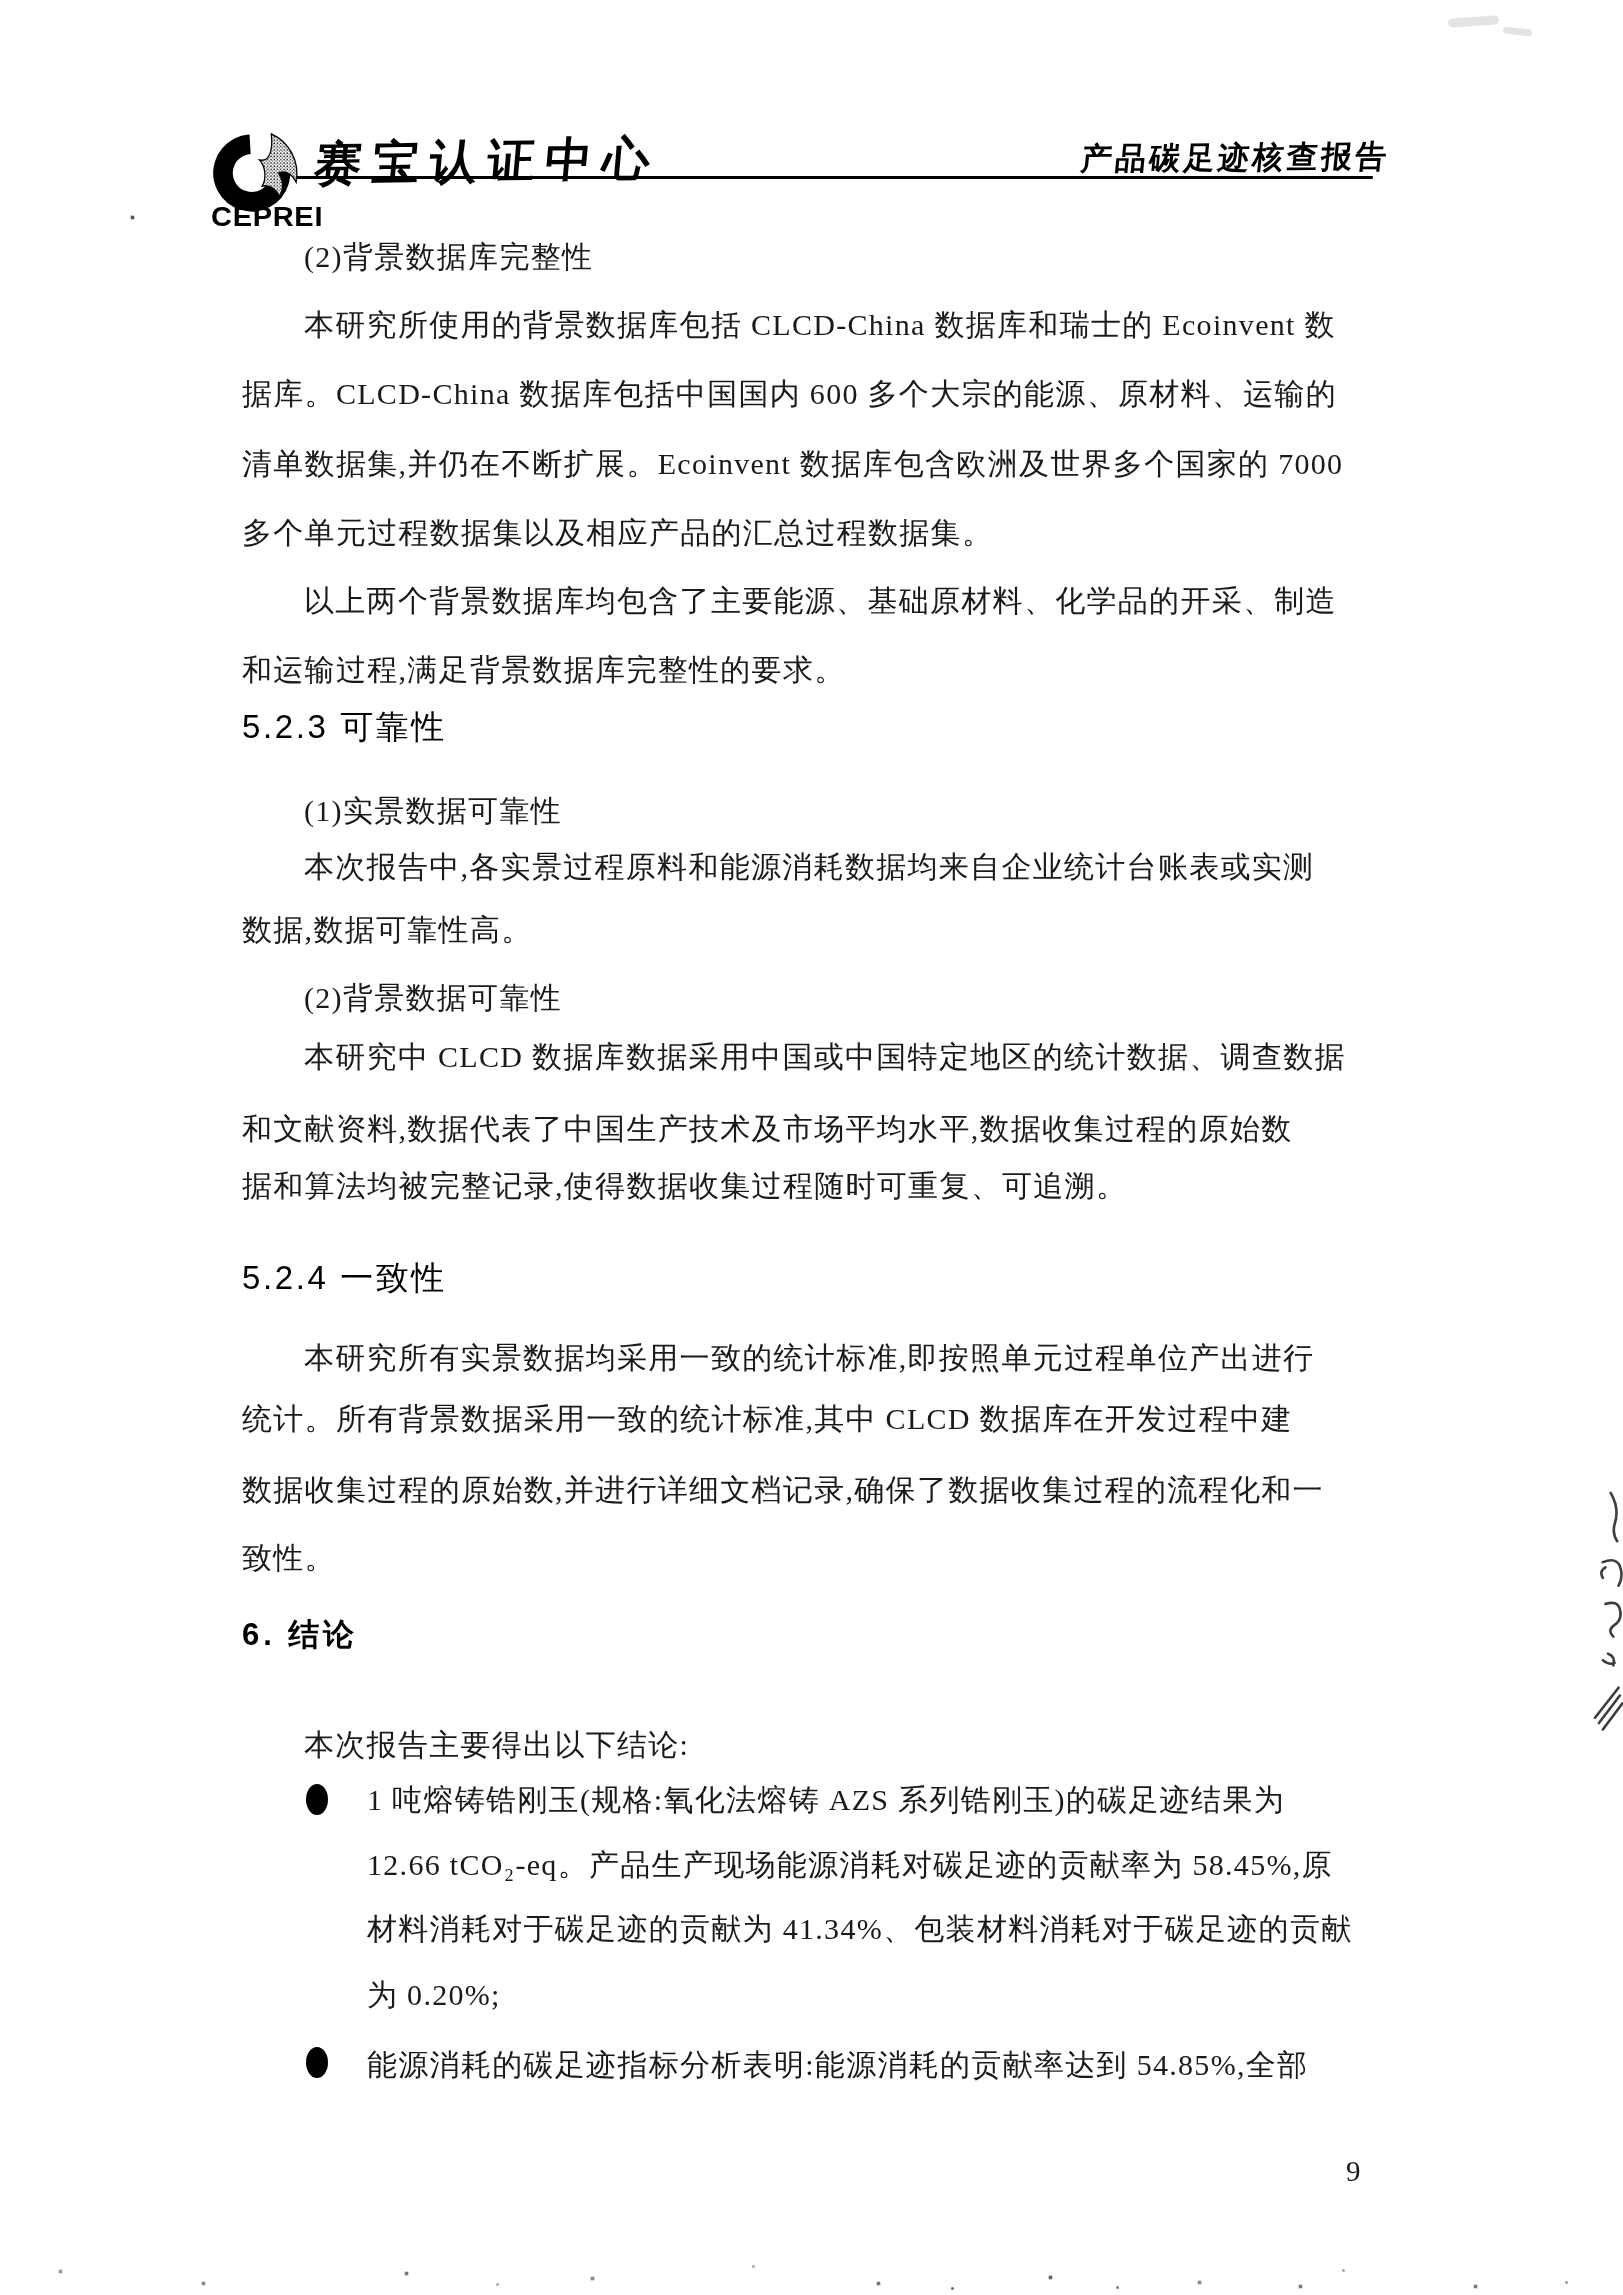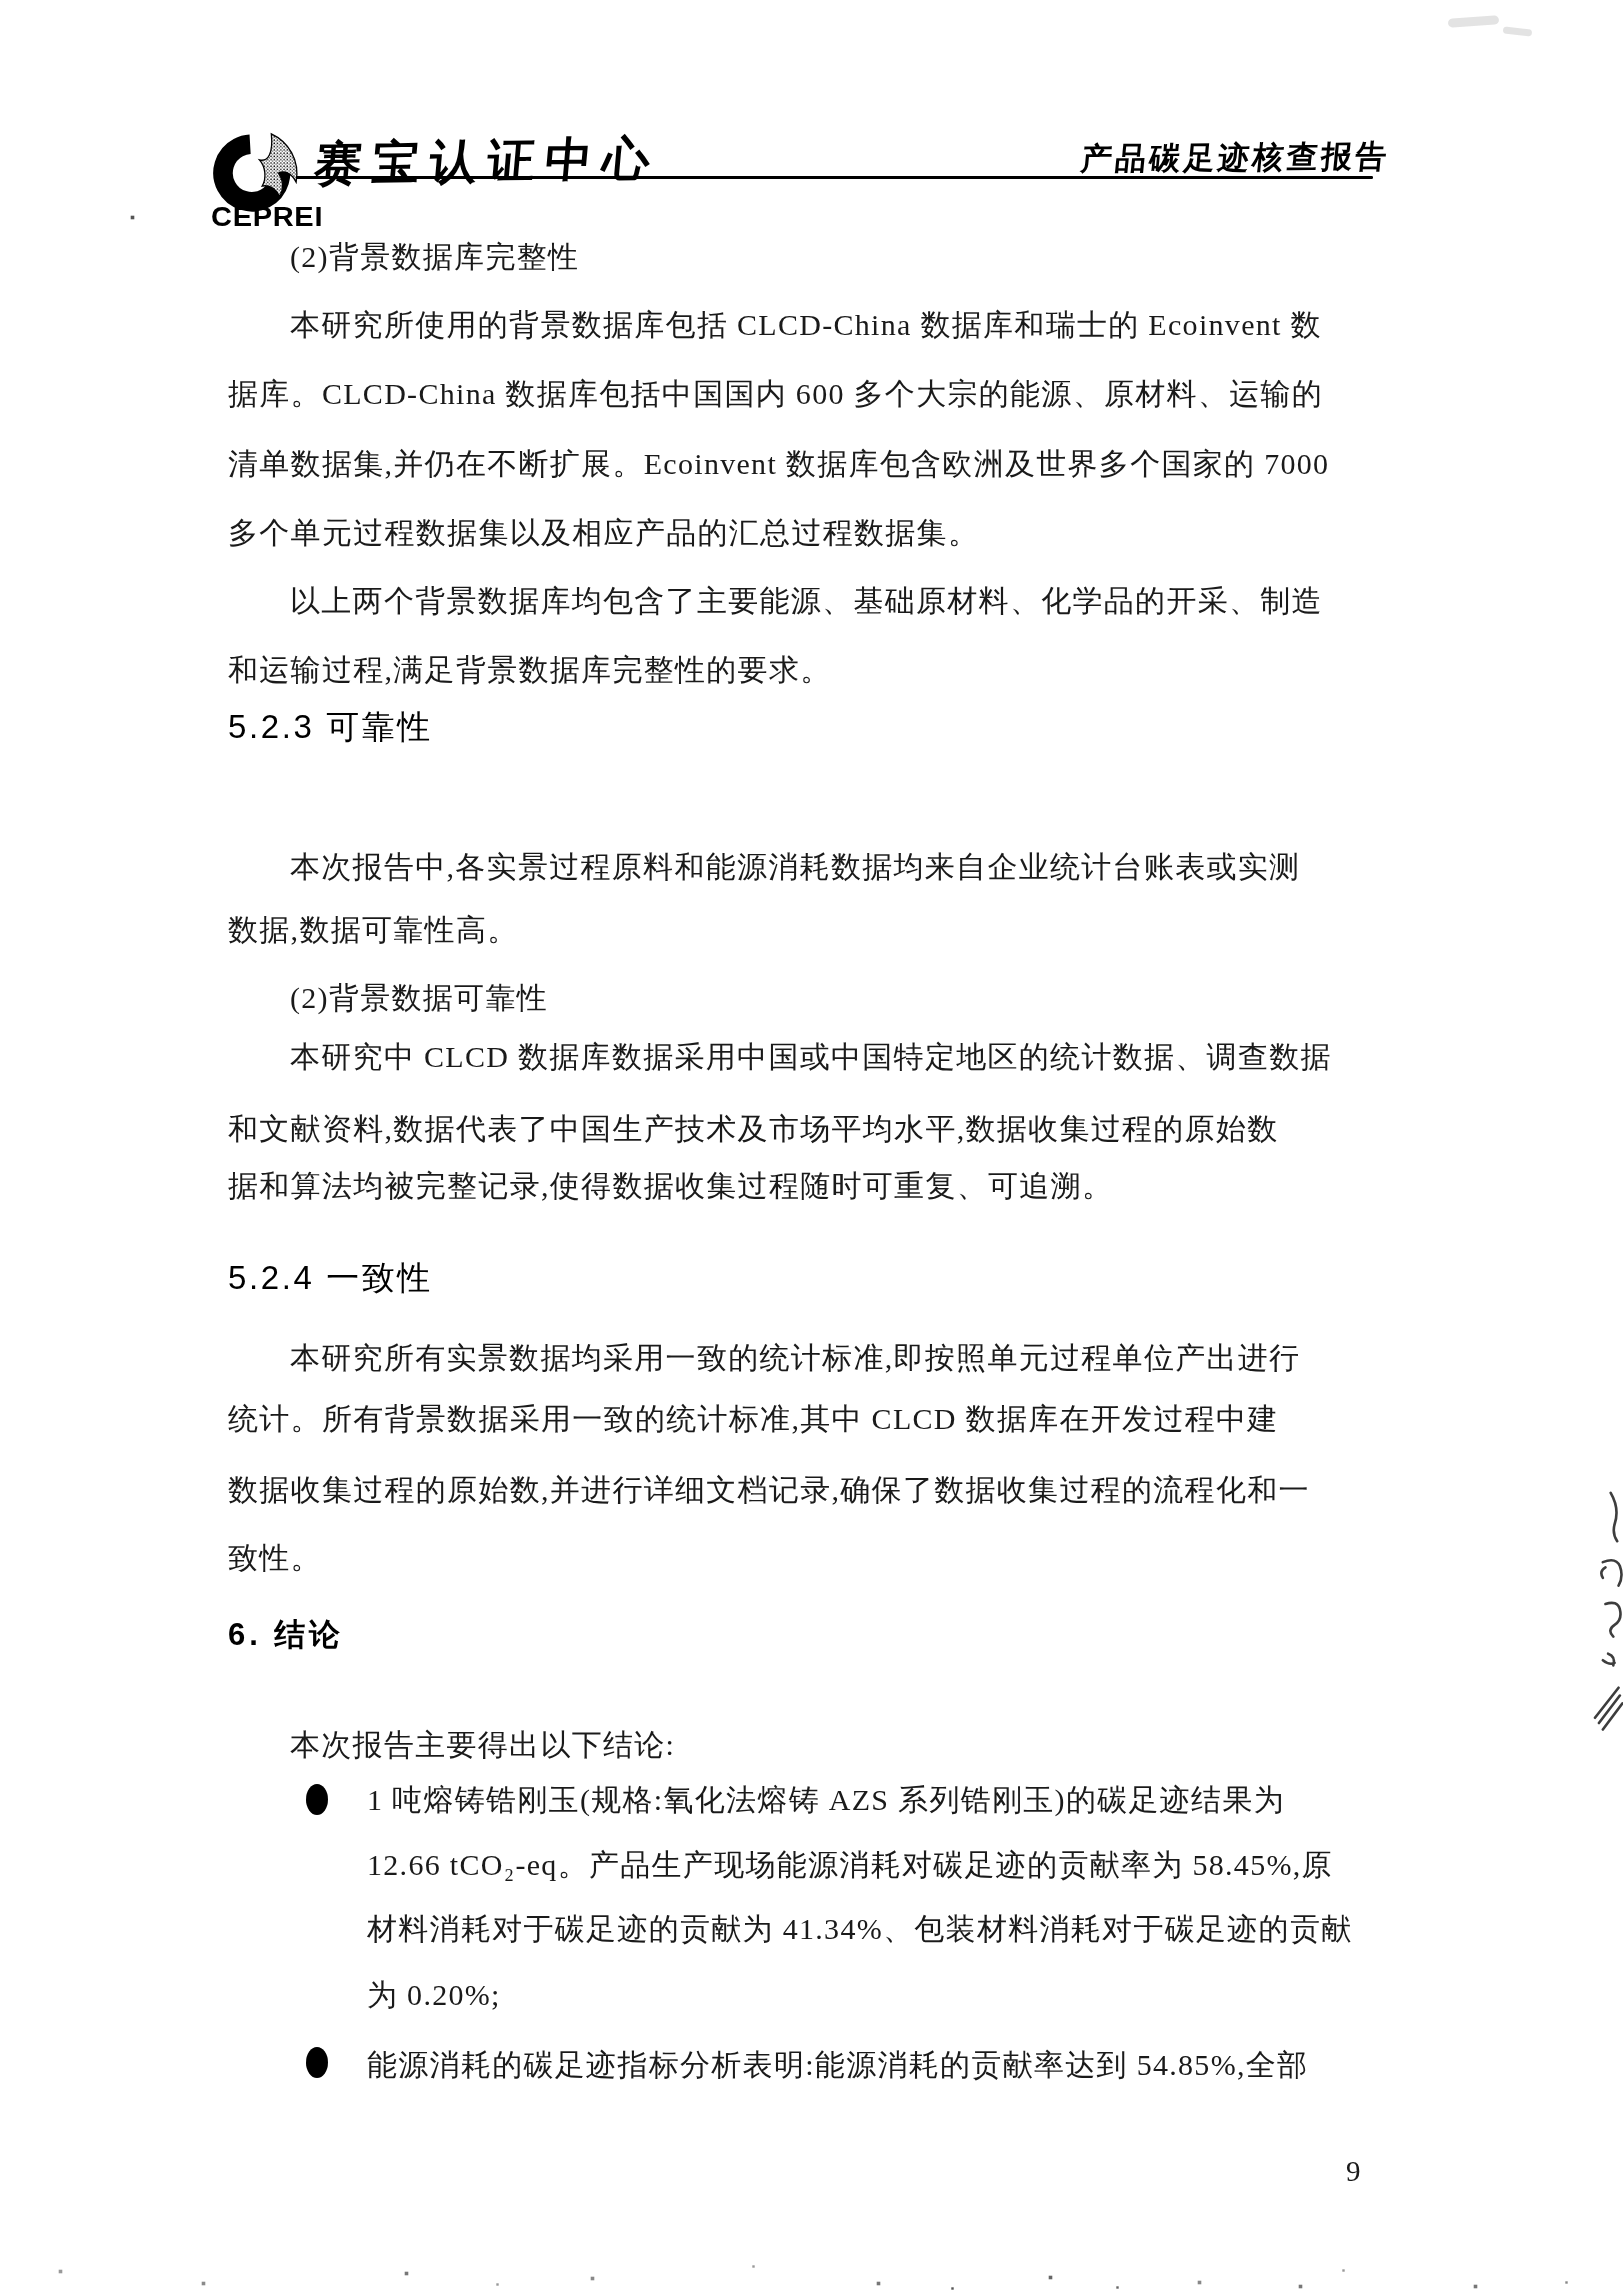--- a/index.html
+++ b/index.html
@@ -30,21 +30,21 @@
     font-size:31px;font-weight:700;color:#000;
     letter-spacing:3.3px;white-space:nowrap;
     transform:skewX(-6deg) rotate(-0.5deg);
   }
   .header-rule{
     position:absolute;left:296px;top:176px;width:1077px;height:2.6px;
     background:#000;border-radius:1.3px;
   }
   
   .line{
-    position:absolute;left:228px;width:1152px;
+    position:absolute;left:242px;width:1152px;
     font-size:30px;line-height:39px;letter-spacing:1.3px;
     white-space:nowrap;color:#1a1a1a;
   }
   .indent{text-indent:62px;}
   .h-bold{
     font-family:"Liberation Sans","DejaVu Sans",sans-serif;
     font-weight:400;font-size:33px;letter-spacing:2.6px;color:#000;
   }
   .h-big{
     font-family:"Liberation Sans","DejaVu Sans",sans-serif;
@@ -117,20 +117,21 @@
 
   <div class="line indent" style="top:237px">(2)背景数据库完整性</div>
   <div class="line indent" style="top:305px">本研究所使用的背景数据库包括 CLCD-China 数据库和瑞士的 Ecoinvent 数</div>
   <div class="line" style="top:374px">据库。CLCD-China 数据库包括中国国内 600 多个大宗的能源、原材料、运输的</div>
   <div class="line" style="top:444px">清单数据集,并仍在不断扩展。Ecoinvent 数据库包含欧洲及世界多个国家的 7000</div>
   <div class="line" style="top:513px">多个单元过程数据集以及相应产品的汇总过程数据集。</div>
   <div class="line indent" style="top:581px">以上两个背景数据库均包含了主要能源、基础原材料、化学品的开采、制造</div>
   <div class="line" style="top:650px">和运输过程,满足背景数据库完整性的要求。</div>
 
   <div class="line h-bold" style="top:707px">5.2.3 可靠性</div>
+  <div class="line indent" style="top:791px">(1)实景数据可靠性</div>
   <div class="line indent" style="top:847px">本次报告中,各实景过程原料和能源消耗数据均来自企业统计台账表或实测</div>
   <div class="line" style="top:910px">数据,数据可靠性高。</div>
   <div class="line indent" style="top:978px">(2)背景数据可靠性</div>
   <div class="line indent" style="top:1037px">本研究中 CLCD 数据库数据采用中国或中国特定地区的统计数据、调查数据</div>
   <div class="line" style="top:1109px">和文献资料,数据代表了中国生产技术及市场平均水平,数据收集过程的原始数</div>
   <div class="line" style="top:1166px">据和算法均被完整记录,使得数据收集过程随时可重复、可追溯。</div>
 
   <div class="line h-bold" style="top:1258px">5.2.4 一致性</div>
   <div class="line indent" style="top:1338px">本研究所有实景数据均采用一致的统计标准,即按照单元过程单位产出进行</div>
   <div class="line" style="top:1399px">统计。所有背景数据采用一致的统计标准,其中 CLCD 数据库在开发过程中建</div>

